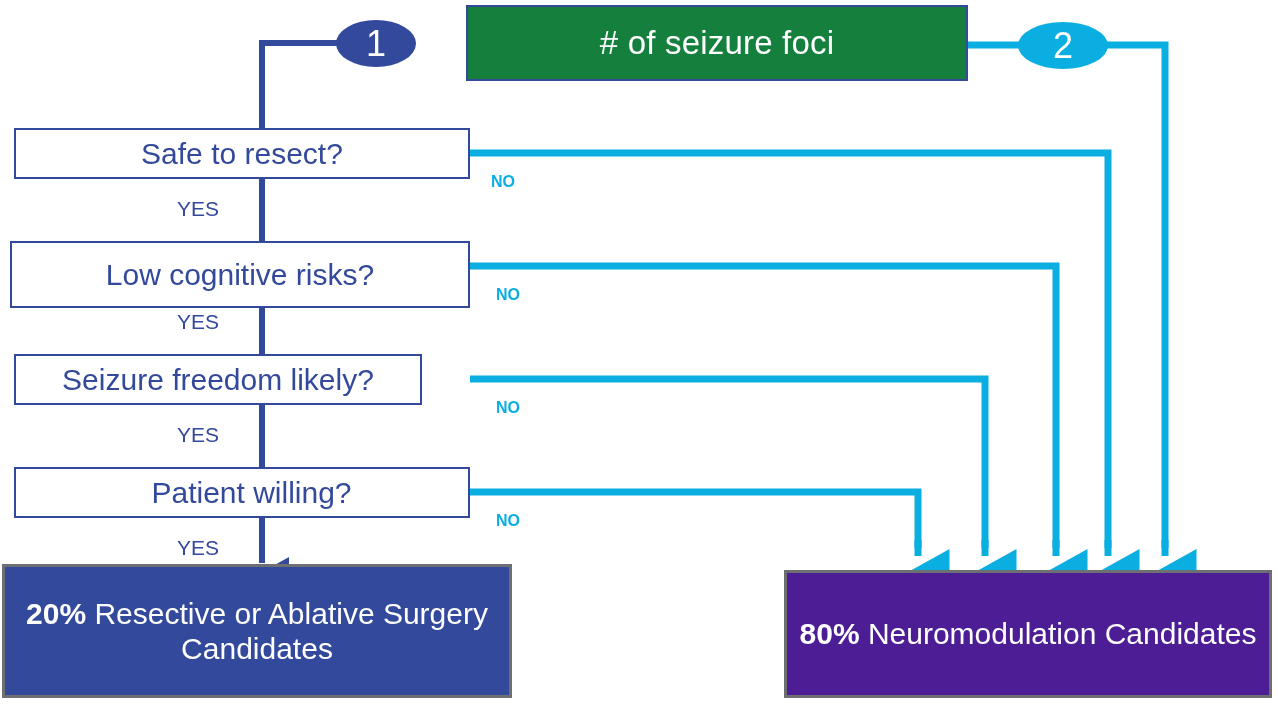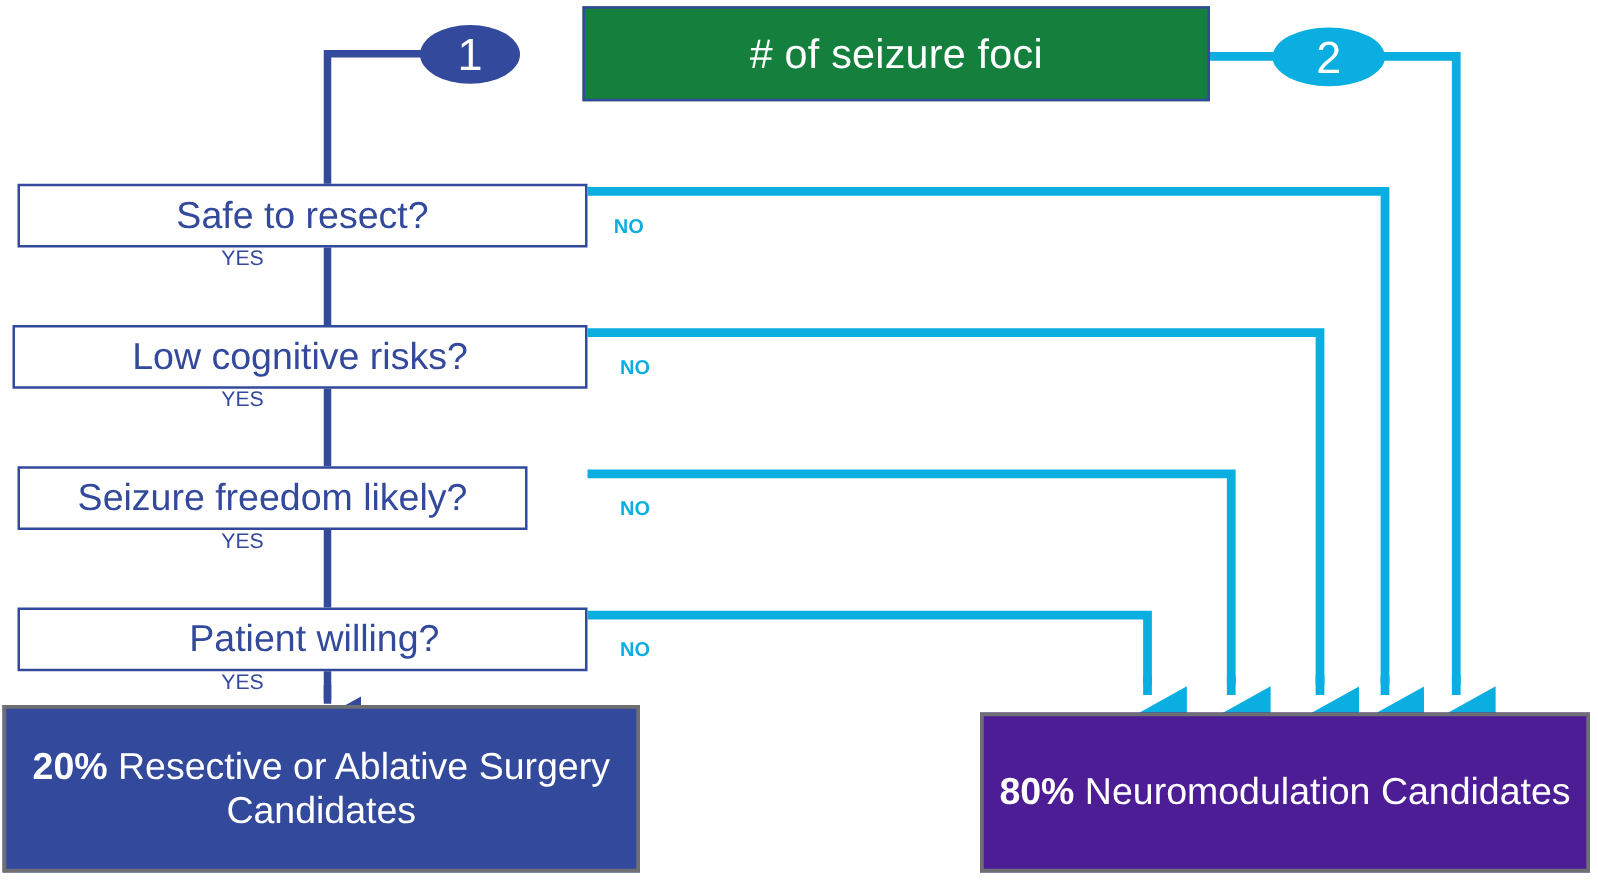--- a/index.html
+++ b/index.html
@@ -15,21 +15,20 @@
     border:2px solid #33499B;
     color:#ffffff;
     font-size:33px;
     letter-spacing:.2px;
   }
   .decision-box{
     background:#ffffff;
     border:2.5px solid #33499B;
     color:#33499B;
     font-size:30px;
-    margin-top:19px;
   }
   .result-box{
     border:3px solid #6d6f73;
     color:#ffffff;
     font-size:30px;
     line-height:1.18;
     padding:4px 10px;
   }
   .result-left{background:#33499B;}
   .result-right{background:#4c1d95;}
@@ -40,21 +39,21 @@
     display:flex;align-items:center;justify-content:center;
     border-radius:50%;
     color:#ffffff;
     font-size:36px;
     line-height:1;
   }
   .badge-one{background:#33499B;}
   .badge-two{background:#0BAEE0;}
 
   .edge-label{position:absolute;line-height:1;}
-  .label-yes{color:#33499B;font-size:17px;}
+  .label-yes{color:#33499B;font-size:21px;}
   .label-no{color:#0BAEE0;font-size:16px;font-weight:bold;}
 </style>
 </head>
 <body>
 
 <div id="canvas">
 
   <svg id="wires" viewBox="0 0 1278 711">
     <defs>
       <marker id="arrowBlue" markerWidth="10" markerHeight="9" refX="1" refY="4.5" orient="auto" markerUnits="strokeWidth">
@@ -104,21 +103,21 @@
     <span>1</span>
   </div>
   <div class="badge badge-two" style="left:1018px;top:22px;width:90px;height:47px;">
     <span>2</span>
   </div>
 
   <div class="node decision-box" style="left:14px;top:128px;width:456px;height:51px;">
     <span>Safe to resect?</span>
   </div>
 
-  <div class="node decision-box" style="left:10px;top:241px;width:460px;height:51px;">
+  <div class="node decision-box" style="left:10px;top:241px;width:460px;height:67px;">
     <span>Low cognitive risks?</span>
   </div>
 
   <div class="node decision-box" style="left:14px;top:354px;width:408px;height:51px;">
     <span>Seizure freedom likely?</span>
   </div>
 
   <div class="node decision-box" style="left:14px;top:467px;width:456px;height:51px;padding-left:19px;">
     <span>Patient willing?</span>
   </div>

